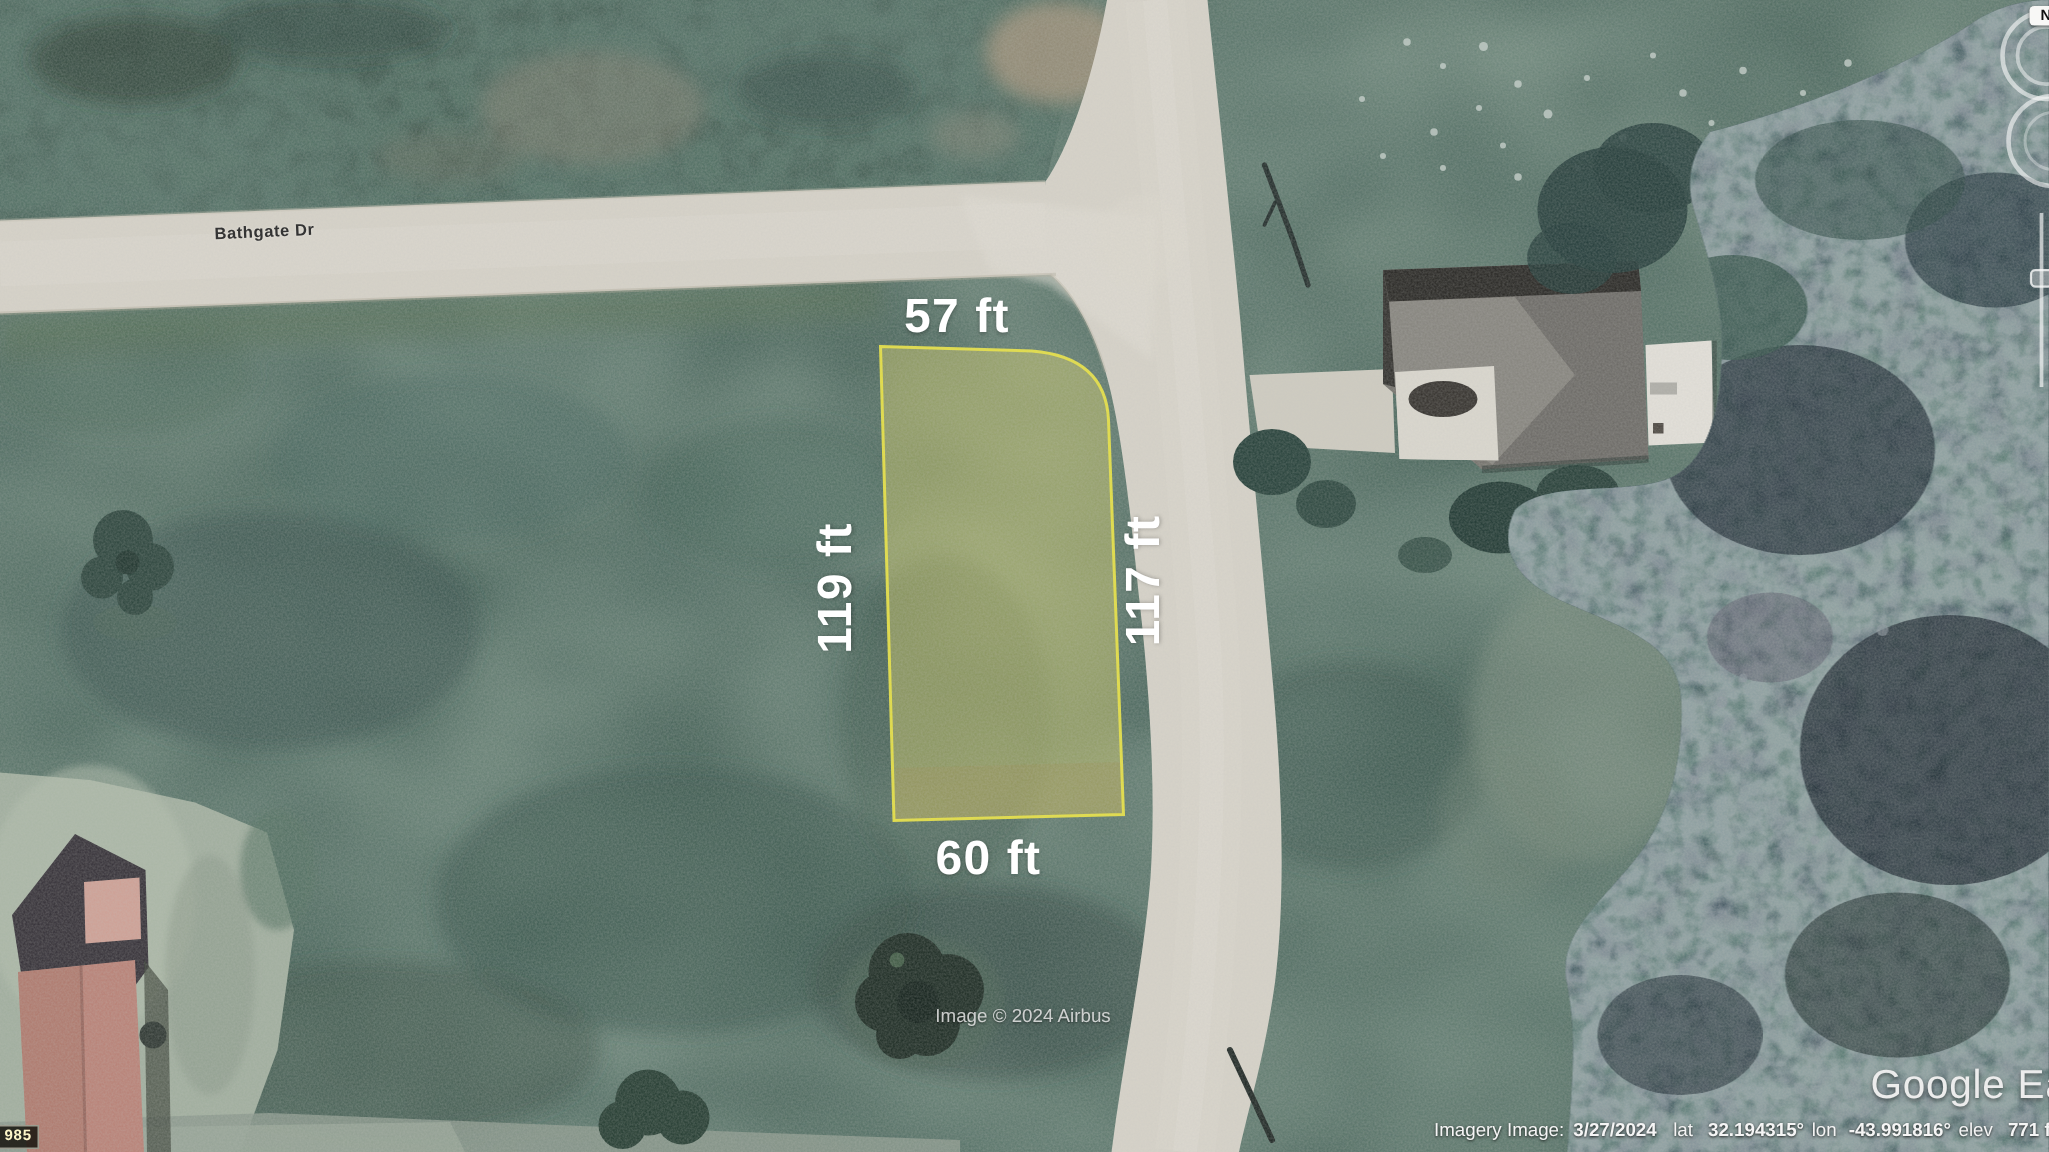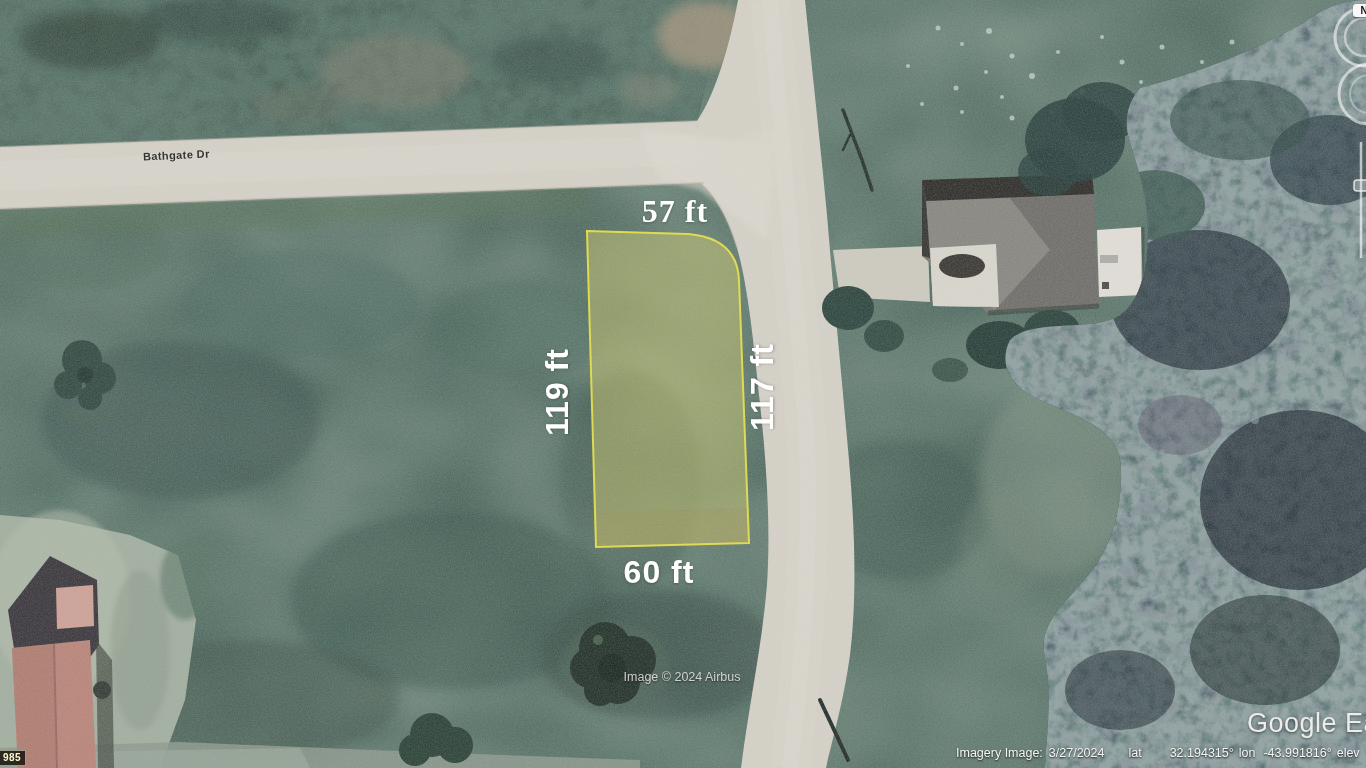--- a/index.html
+++ b/index.html
@@ -29,23 +29,23 @@
   }
   .watermark{
     position:absolute;left:1247px;top:708px;font-size:27px;color:#ececec;
     letter-spacing:.5px;text-shadow:0 1px 3px rgba(0,0,0,.5);white-space:nowrap;
   }
   .status-bar{
     position:absolute;left:956px;top:746px;display:flex;align-items:baseline;
     color:#f5f5f5;font-size:12.5px;white-space:nowrap;
     text-shadow:0 1px 2px rgba(0,0,0,.85);
   }
-  .status-bar .v{font-weight:400;}
-  .m6{margin-left:6px}.m8{margin-left:8px}.m10{margin-left:28px}
-  .m12{margin-left:5px}.m20{margin-left:24px}
+  .status-bar .v{font-weight:700;}
+  .m6{margin-left:6px}.m8{margin-left:8px}.m10{margin-left:10px}
+  .m12{margin-left:5px}.m20{margin-left:11px}
   .corner-badge{
     position:absolute;left:-5px;top:750px;background:rgba(22,20,14,.85);
     border:1px solid #9b9b8e;color:#fdf6c9;font-size:10px;font-weight:700;
     letter-spacing:.5px;padding:0 4px 1px 7px;line-height:13px;
   }
   .north-badge{
     position:absolute;left:1353px;top:4px;width:22px;height:13px;
     background:#f8f8f6;border-radius:3px;color:#101010;font-size:10px;
     font-weight:700;text-align:center;line-height:13px;
     box-shadow:0 1px 2px rgba(0,0,0,.45);
@@ -308,21 +308,21 @@
       </g>
       <g>
         <line x1="1361" y1="142" x2="1361" y2="258" stroke-width="2.5" stroke="rgba(250,250,250,0.65)"></line>
         <rect x="1354" y="180" width="14" height="11" rx="3" stroke-width="1.5" stroke="rgba(250,250,250,0.8)" fill="rgba(240,240,240,0.35)"></rect>
       </g>
     </g>
   </svg>
 
   <div class="street-label">Bathgate Dr</div>
 
-  <div class="dim-label" style="left:675px;top:211px;font-family:Liberation Serif, serif;">57 ft</div>
+  <div class="dim-label" style="left:638px;top:211px;">57 ft</div>
   <div class="dim-label vert" style="left:557px;top:392px;">119 ft</div>
   <div class="dim-label vert" style="left:762px;top:387px;">117 ft</div>
   <div class="dim-label" style="left:659px;top:572px;">60 ft</div>
 
   <div class="attribution">Image © 2024 Airbus</div>
 
   <div class="watermark">Google Earth</div>
 
   <div class="north-badge">N</div>
 

